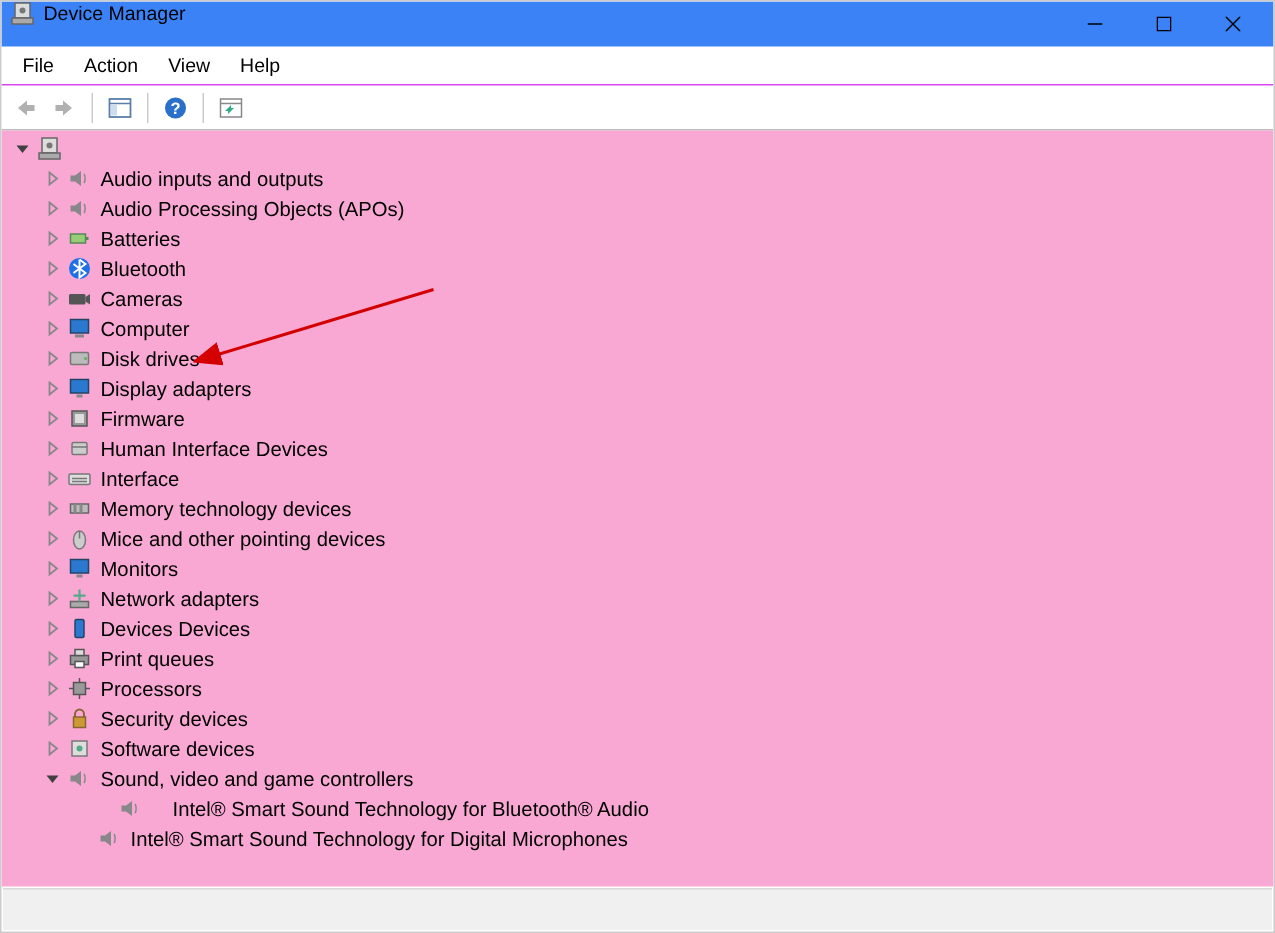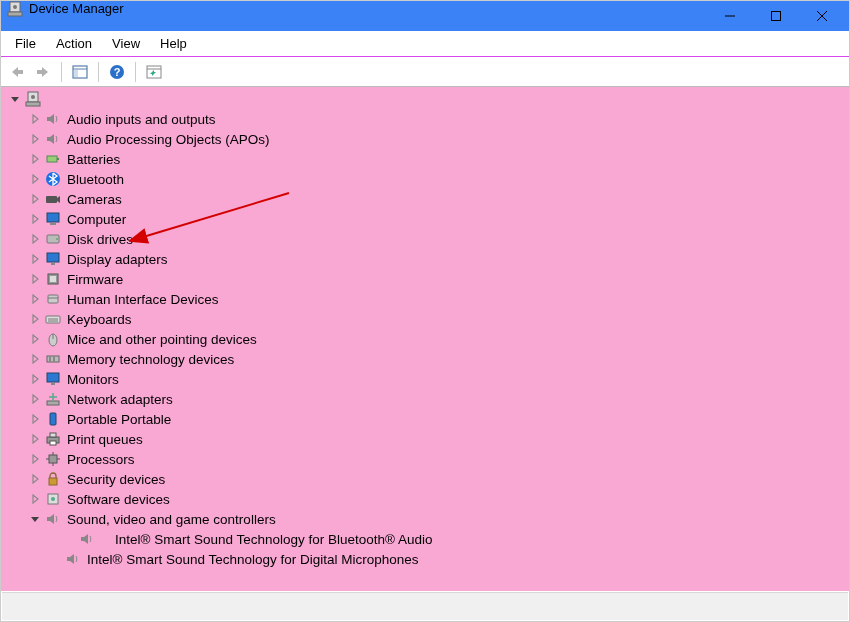--- a/index.html
+++ b/index.html
@@ -356,35 +356,21 @@
             <path d="M3 1 L8 5 L3 9 Z" fill="none" stroke="#888" stroke-width="1.2"></path>
           </svg>
         </span>
         <span class="dev-icon">
           <svg viewBox="0 0 16 16">
             <rect x="1" y="5" width="14" height="7" rx="1" fill="#ddd" stroke="#777"></rect>
             <line x1="3" y1="8" x2="13" y2="8" stroke="#777"></line>
             <line x1="3" y1="10" x2="13" y2="10" stroke="#777"></line>
           </svg>
         </span>
-        <span>Keyboards</span>
-      </div>
-      <div class="node" style="padding-left: 24px;">
-        <span class="expander">
-          <svg viewBox="0 0 10 10">
-            <path d="M3 1 L8 5 L3 9 Z" fill="none" stroke="#888" stroke-width="1.2"></path>
-          </svg>
-        </span>
-        <span class="dev-icon">
-          <svg viewBox="0 0 16 16">
-            <ellipse cx="8" cy="9" rx="4" ry="6" fill="#ccc" stroke="#777"></ellipse>
-            <line x1="8" y1="3" x2="8" y2="8" stroke="#777"></line>
-          </svg>
-        </span>
-        <span>Mice and other pointing devices</span>
+        <span>Interface</span>
       </div>
       <div class="node" style="padding-left: 24px;">
         <span class="expander">
           <svg viewBox="0 0 10 10">
             <path d="M3 1 L8 5 L3 9 Z" fill="none" stroke="#888" stroke-width="1.2"></path>
           </svg>
         </span>
         <span class="dev-icon">
           <svg viewBox="0 0 16 16">
             <rect x="2" y="5" width="12" height="6" fill="#bbb" stroke="#666"></rect>
@@ -395,20 +381,34 @@
         <span>Memory technology devices</span>
       </div>
       <div class="node" style="padding-left: 24px;">
         <span class="expander">
           <svg viewBox="0 0 10 10">
             <path d="M3 1 L8 5 L3 9 Z" fill="none" stroke="#888" stroke-width="1.2"></path>
           </svg>
         </span>
         <span class="dev-icon">
           <svg viewBox="0 0 16 16">
+            <ellipse cx="8" cy="9" rx="4" ry="6" fill="#ccc" stroke="#777"></ellipse>
+            <line x1="8" y1="3" x2="8" y2="8" stroke="#777"></line>
+          </svg>
+        </span>
+        <span>Mice and other pointing devices</span>
+      </div>
+      <div class="node" style="padding-left: 24px;">
+        <span class="expander">
+          <svg viewBox="0 0 10 10">
+            <path d="M3 1 L8 5 L3 9 Z" fill="none" stroke="#888" stroke-width="1.2"></path>
+          </svg>
+        </span>
+        <span class="dev-icon">
+          <svg viewBox="0 0 16 16">
             <rect x="2" y="2" width="12" height="9" fill="#2a78d0" stroke="#246"></rect>
             <rect x="6" y="12" width="4" height="2" fill="#888"></rect>
           </svg>
         </span>
         <span>Monitors</span>
       </div>
       <div class="node" style="padding-left: 24px;">
         <span class="expander">
           <svg viewBox="0 0 10 10">
             <path d="M3 1 L8 5 L3 9 Z" fill="none" stroke="#888" stroke-width="1.2"></path>
@@ -426,21 +426,21 @@
         <span class="expander">
           <svg viewBox="0 0 10 10">
             <path d="M3 1 L8 5 L3 9 Z" fill="none" stroke="#888" stroke-width="1.2"></path>
           </svg>
         </span>
         <span class="dev-icon">
           <svg viewBox="0 0 16 16">
             <rect x="5" y="2" width="6" height="12" rx="1" fill="#2a78d0" stroke="#246"></rect>
           </svg>
         </span>
-        <span>Portable Portable</span>
+        <span>Devices Devices</span>
       </div>
       <div class="node" style="padding-left: 24px;">
         <span class="expander">
           <svg viewBox="0 0 10 10">
             <path d="M3 1 L8 5 L3 9 Z" fill="none" stroke="#888" stroke-width="1.2"></path>
           </svg>
         </span>
         <span class="dev-icon">
           <svg viewBox="0 0 16 16">
             <rect x="2" y="6" width="12" height="6" fill="#999" stroke="#555"></rect>

